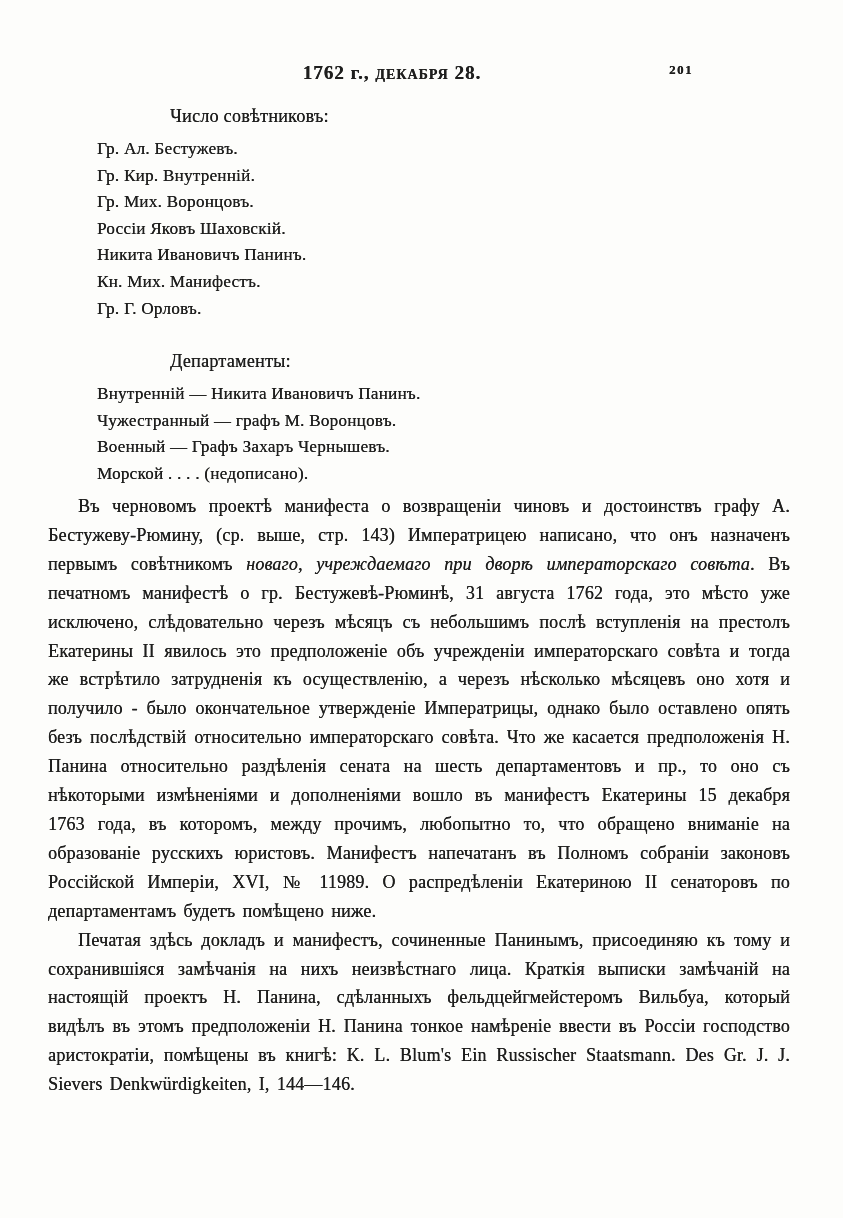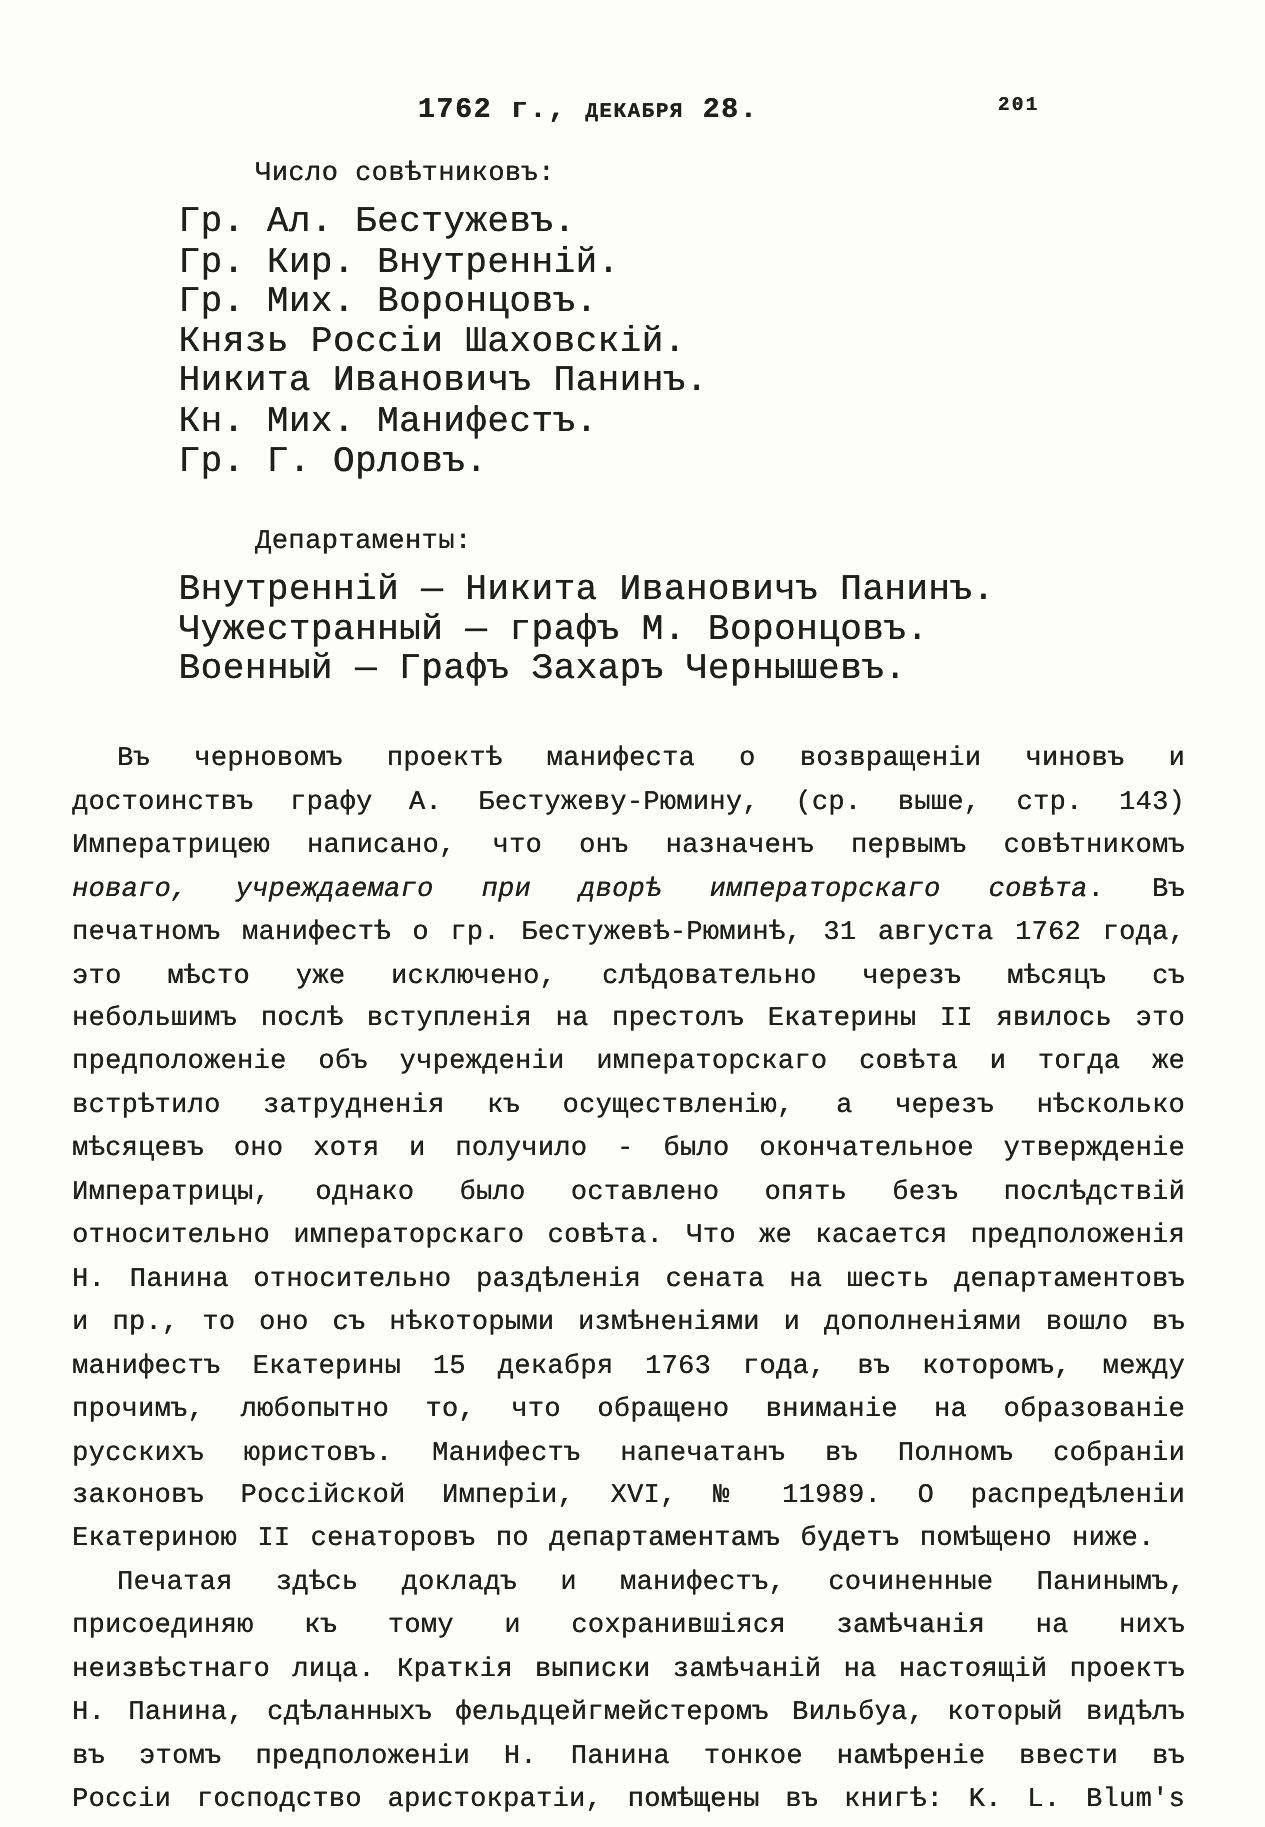--- a/index.html
+++ b/index.html
@@ -10,21 +10,21 @@
     margin:0; padding:0;
     width:843px; height:1218px;
     overflow:hidden;
     background:var(--paper);
   }
   .page{
     position:relative;
     width:843px; height:882px;
     background:var(--paper);
     color:var(--ink);
-    font-family:Liberation Mono, monospace;
+    font-family:Liberation Serif, serif;
     text-shadow:0.2px 0 0 currentColor; 
   }
   .block{ position:absolute; }
 
   
   .running-head{
     position:absolute; top:62px; left:50px;
     width:740px; height:26px;
   }
   .date-head{
@@ -53,22 +53,22 @@
     left:170px;
     font-size:18px;
     letter-spacing:0.3px;
     white-space:nowrap;
   }
   #councillors-heading{ top:106px; }
   #departments-heading{ top:351px; }
 
   
   .list-block{
-    left:119px;
-    font-size:24px;
+    left:97px;
+    font-size:17px;
     line-height:26.6px;
     letter-spacing:0.3px;
   }
   #councillors-list{ top:136px; }
   #departments-list{ top:381px; }
   .list-line{ white-space:nowrap; }
 
   
   #body-text{
     top:492px; left:48px;
@@ -94,32 +94,33 @@
     <div class="date-head"><span>1762 г., </span><span class="sc">декабря</span><span> 28.</span></div>
     <div class="folio">201</div>
   </div>
 
   <div class="block heading-block" id="councillors-heading">Число совѣтниковъ:</div>
 
   <div class="block list-block" id="councillors-list">
       <div class="list-line">Гр. Ал. Бестужевъ.</div>
       <div class="list-line">Гр. Кир. Внутренній.</div>
       <div class="list-line">Гр. Мих. Воронцовъ.</div>
-      <div class="list-line">Князь Россіи Шаховскій.</div>
+      <div class="list-line">Россіи Яковъ Шаховскій.</div>
       <div class="list-line">Никита Ивановичъ Панинъ.</div>
       <div class="list-line">Кн. Мих. Манифестъ.</div>
       <div class="list-line">Гр. Г. Орловъ.</div>
     </div>
 
   <div class="block heading-block" id="departments-heading">Департаменты:</div>
 
   <div class="block list-block" id="departments-list">
       <div class="list-line">Внутренній — Никита Ивановичъ Панинъ.</div>
       <div class="list-line">Чужестранный — графъ М. Воронцовъ.</div>
       <div class="list-line">Военный — Графъ Захаръ Чернышевъ.</div>
+      <div class="list-line">Морской . . . . (недописано).</div>
     </div>
 
   <div class="block" id="body-text">
     <p class="para"><span>Въ черновомъ проектѣ манифеста о возвращеніи чиновъ и достоинствъ графу А. Бестужеву-Рюмину, (ср. выше, стр. 143) Императрицею написано, что онъ назначенъ первымъ совѣтникомъ </span><em>новаго, учреждаемаго при дворѣ императорскаго совѣта</em><span>. Въ печатномъ манифестѣ о гр. Бестужевѣ-Рюминѣ, 31 августа 1762 года, это мѣсто уже исключено, слѣдовательно черезъ мѣсяцъ съ небольшимъ послѣ вступленія на престолъ Екатерины II явилось это предположеніе объ учрежденіи императорскаго совѣта и тогда же встрѣтило затрудненія къ осуществленію, а черезъ нѣсколько мѣсяцевъ оно хотя и получило - было окончательное утвержденіе Императрицы, однако было оставлено опять безъ послѣдствій относительно императорскаго совѣта. Что же касается предположенія Н. Панина относительно раздѣленія сената на шесть департаментовъ и пр., то оно съ нѣкоторыми измѣненіями и дополненіями вошло въ манифестъ Екатерины 15 декабря 1763 года, въ которомъ, между прочимъ, любопытно то, что обращено вниманіе на образованіе русскихъ юристовъ. Манифестъ напечатанъ въ Полномъ собраніи законовъ Россійской Имперіи, XVI, № 11989. О распредѣленіи Екатериною II сенаторовъ по департаментамъ будетъ помѣщено ниже.</span></p>
     <p class="para">Печатая здѣсь докладъ и манифестъ, сочиненные Панинымъ, присоединяю къ тому и сохранившіяся замѣчанія на нихъ неизвѣстнаго лица. Краткія выписки замѣчаній на настоящій проектъ Н. Панина, сдѣланныхъ фельдцейгмейстеромъ Вильбуа, который видѣлъ въ этомъ предположеніи Н. Панина тонкое намѣреніе ввести въ Россіи господство аристократіи, помѣщены въ книгѣ: K. L. Blum's Ein Russischer Staatsmann. Des Gr. J. J. Sievers Denkwürdigkeiten, I, 144—146.</p>
   </div>
 
 </div>
 
 </body></html>

